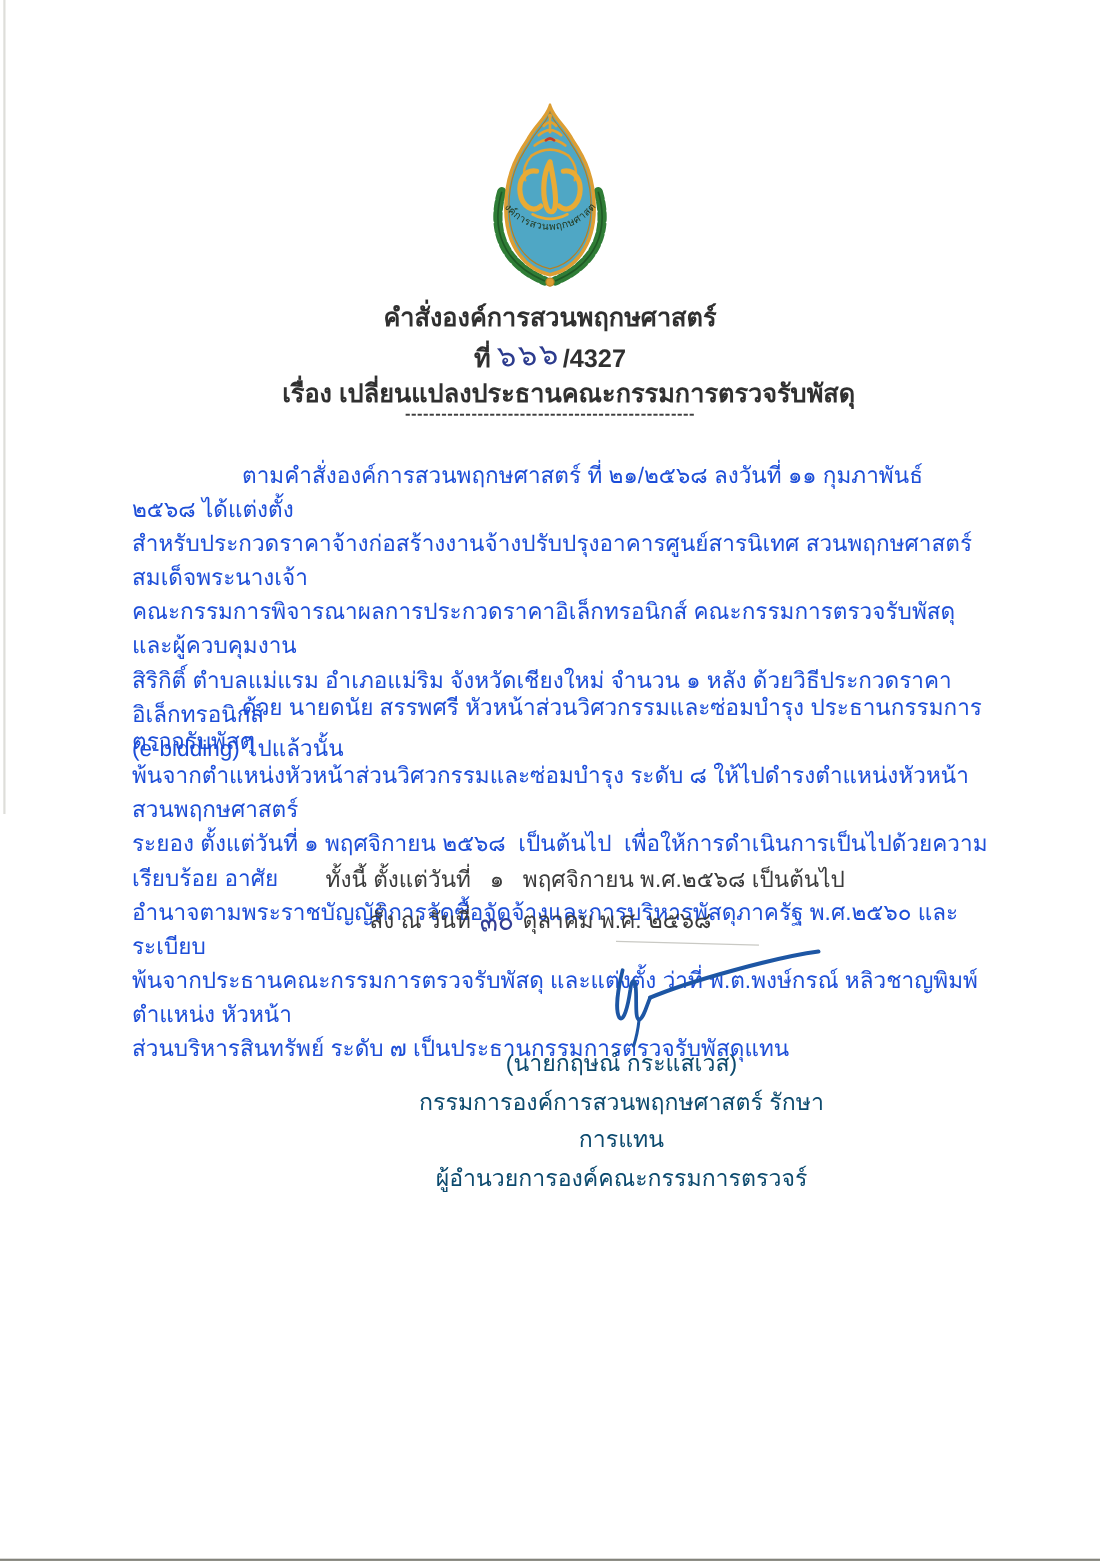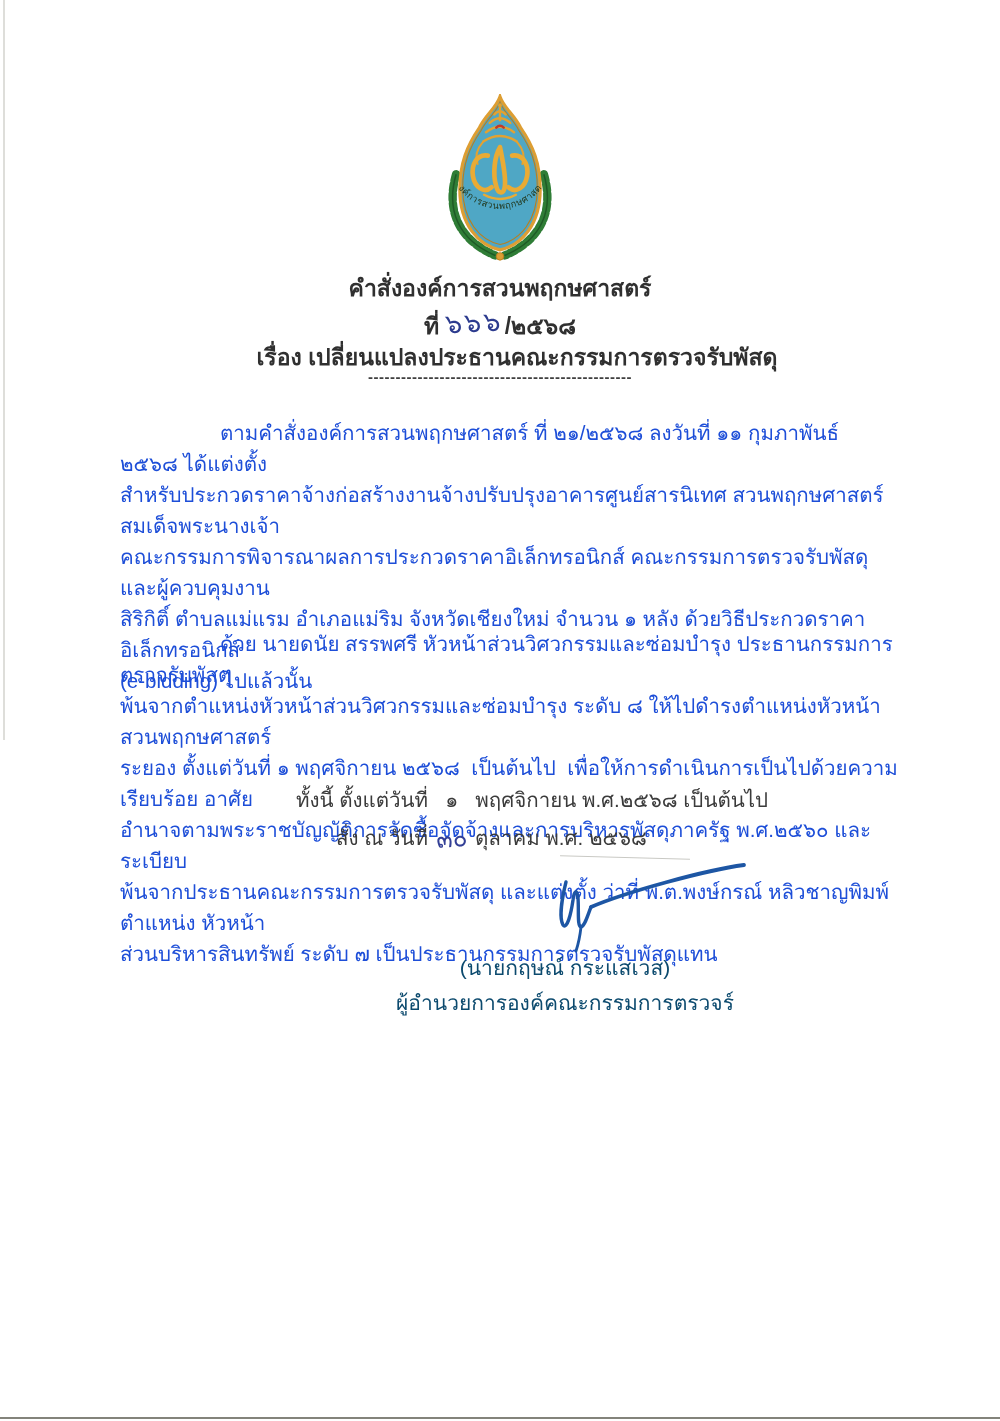--- a/index.html
+++ b/index.html
@@ -88,21 +88,21 @@
 
       <path id="logo-text-arc" d="M32,103 A56,56 0 0 0 118,103" fill="none"></path>
       <text font-size="10" fill="#23391f" letter-spacing="0.4">
         <textPath href="#logo-text-arc" startOffset="50%" text-anchor="middle">องค์การสวนพฤกษศาสตร์</textPath>
       </text>
     </svg>
   </div>
 
   <div class="hdr title-line">คำสั่งองค์การสวนพฤกษศาสตร์</div>
   <div class="hdr number-line">
-    <span>ที่</span><span class="hand-number">๖๖๖</span><span>/๒๕๖๘</span>
+    <span>ที่</span><span class="hand-number">๖๖๖</span><span>/4327</span>
   </div>
   <div class="hdr subject-line">เรื่อง เปลี่ยนแปลงประธานคณะกรรมการตรวจรับพัสดุ</div>
   <div class="divider">------------------------------------------------</div>
 
   <div class="para para-1">
     <div class="bodyline indented">ตามคำสั่งองค์การสวนพฤกษศาสตร์ ที่ ๒๑/๒๕๖๘ ลงวันที่ ๑๑ กุมภาพันธ์ ๒๕๖๘ ได้แต่งตั้ง</div>
     <div class="bodyline">สำหรับประกวดราคาจ้างก่อสร้างงานจ้างปรับปรุงอาคารศูนย์สารนิเทศ สวนพฤกษศาสตร์สมเด็จพระนางเจ้า</div>
     <div class="bodyline">คณะกรรมการพิจารณาผลการประกวดราคาอิเล็กทรอนิกส์ คณะกรรมการตรวจรับพัสดุ และผู้ควบคุมงาน</div>
     <div class="bodyline">สิริกิติ์ ตำบลแม่แรม อำเภอแม่ริม จังหวัดเชียงใหม่ จำนวน ๑ หลัง ด้วยวิธีประกวดราคาอิเล็กทรอนิกส์</div>
     <div class="bodyline">(e-bidding) ไปแล้วนั้น</div>
@@ -129,15 +129,16 @@
       <g fill="none" stroke="#1d56a4" stroke-width="3.4" stroke-linecap="round" stroke-linejoin="round">
         <path d="M30,26 C26,42 23,62 27,69 C31,74 35,58 37,44 C38,35 41,32 42,42 C43,54 41,70 45,71 C49,70 52,58 55,51"></path>
         <path d="M45,71 C44,80 42,89 40,95" stroke-width="2.8"></path>
         <path d="M55,51 C90,36 170,14 208,9" stroke-width="3.8"></path>
       </g>
     </svg>
   </div>
 
   <div class="signer-block">
     <div>(นายกฤษณ์ กระแสเวส)</div>
+    <div>กรรมการองค์การสวนพฤกษศาสตร์ รักษาการแทน</div>
     <div>ผู้อำนวยการองค์คณะกรรมการตรวจร์</div>
   </div>
 </div>
 
 </body></html>

